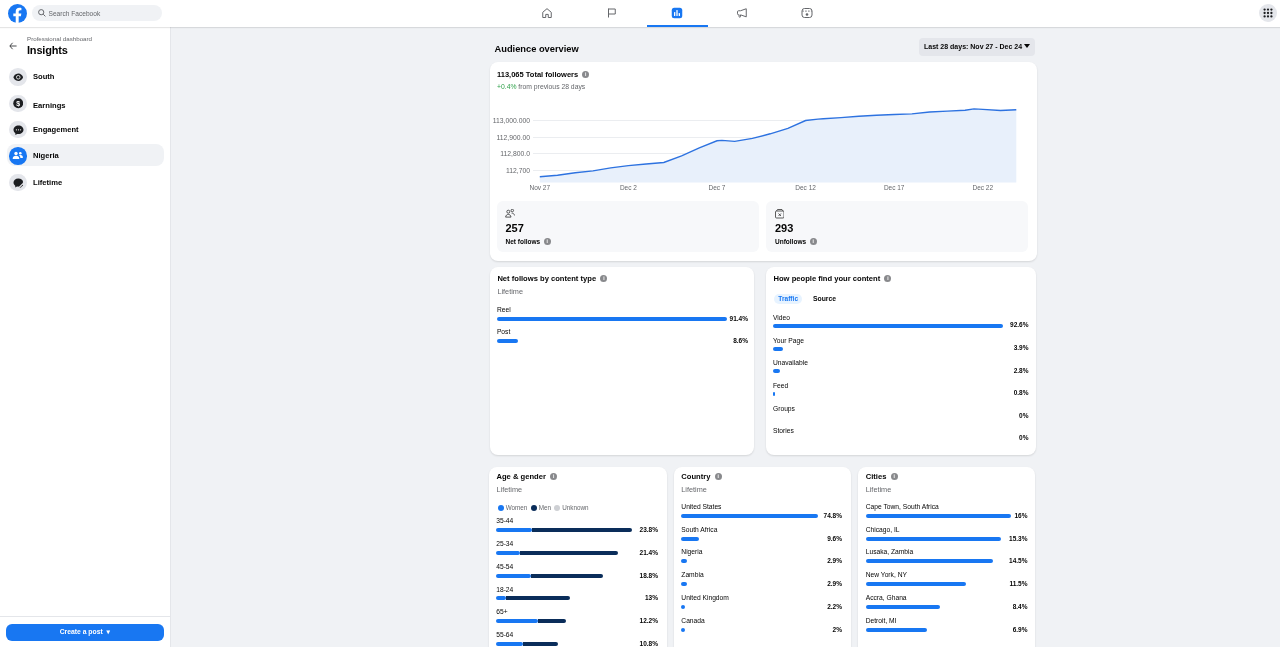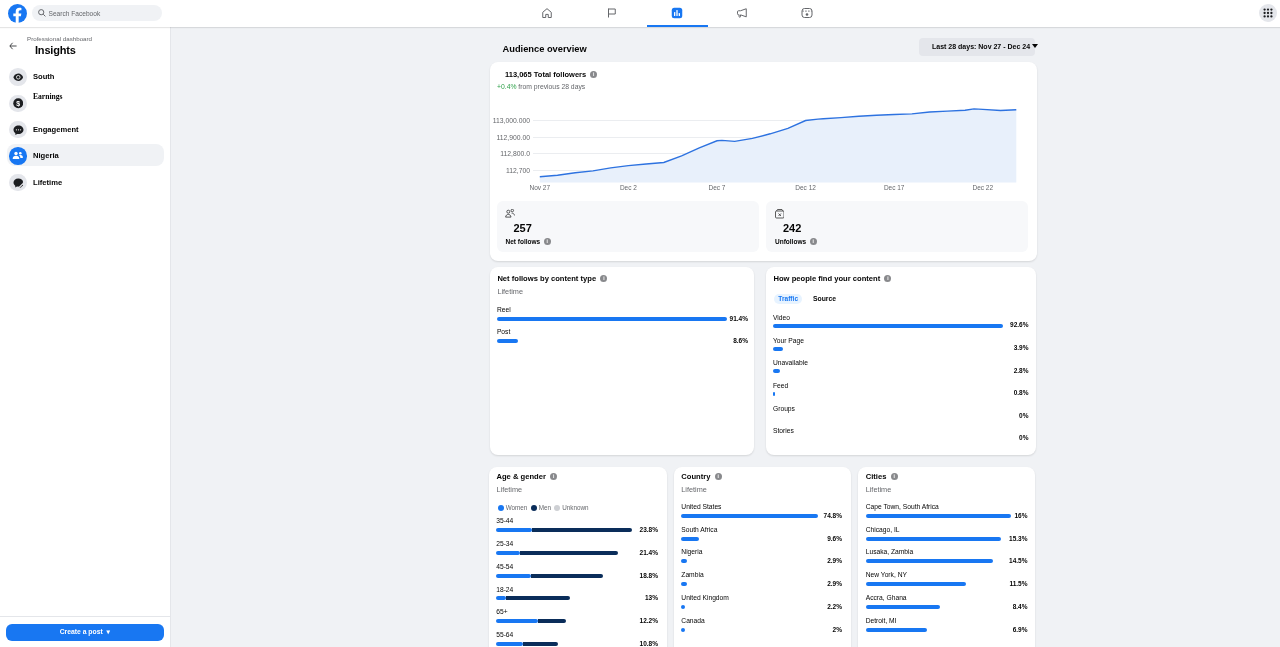--- a/index.html
+++ b/index.html
@@ -1,21 +1,21 @@
 <!DOCTYPE html>
 <html><head>
 <meta charset="utf-8">
 <style>
   * { margin:0; padding:0; box-sizing:border-box; }
   html,body { width:1280px; height:647px; overflow:hidden; }
   body { font-family:"Liberation Sans", sans-serif; color:#050505; }
   #app { position:relative; width:1280px; height:647px; background:#f0f2f5; overflow:hidden; }
   .abs { position:absolute; }
   .gray { color:#65676b; }
-  .bold { font-weight:700;margin-left:8px; }
+  .bold { font-weight:700; }
   .card { position:absolute; background:#fff; border-radius:8px; box-shadow:0 1px 2px rgba(0,0,0,.12); }
   .subcard { position:absolute; background:#f7f8fa; border-radius:6px; }
   .bar { position:absolute; height:4px; border-radius:2px; background:#1877f2; }
   .pct { position:absolute; font-size:6.5px; line-height:7px; font-weight:700; text-align:right; color:#050505; }
   .blab { position:absolute; font-size:6.7px; color:#050505; white-space:nowrap; }
   .ctitle { position:absolute; font-size:7.6px; font-weight:700; color:#050505; white-space:nowrap; }
   .lifetime { position:absolute; font-size:7.3px; color:#65676b; }
   .info { display:inline-block; width:7px; height:7px; border-radius:50%; background:#88898c; color:#fff; font-size:5px; line-height:7px; text-align:center; font-weight:700; vertical-align:1px; font-style:normal; }
   .navitem { position:absolute; font-size:7.6px; font-weight:600; color:#050505; }
 </style>
@@ -84,21 +84,21 @@
     <path d="M10.5 1C5 1 1.8 5.6 0.8 8.5c1 2.9 4.2 7.5 9.7 7.5s8.7-4.6 9.7-7.5C19.2 5.6 16 1 10.5 1z" fill="#1c1e21"></path>
     <circle cx="10.5" cy="8.5" r="3.6" fill="#1c1e21" stroke="#fff" stroke-width="1.6"></circle>
   </svg>
   <div class="navitem" style="left:33px;top:72px;">South</div>
 
   <div class="abs" style="left:9px;top:94.5px;width:17.5px;height:17.5px;border-radius:50%;background:#e4e6eb;"></div>
   <svg class="abs" style="left:12.5px;top:98px;" width="10.5" height="10.5" viewBox="0 0 21 21">
     <circle cx="10.5" cy="10.5" r="10" fill="#1c1e21"></circle>
     <text x="10.5" y="15.5" font-size="14" font-weight="bold" text-anchor="middle" fill="#fff" font-family="Liberation Sans">$</text>
   </svg>
-  <div class="navitem" style="left:33px;top:92px;font-family:Liberation Serif, serif;">Earnings</div>
+  <div class="navitem" style="left:33px;top:101px;">Earnings</div>
 
   <div class="abs" style="left:9px;top:120.5px;width:17.5px;height:17.5px;border-radius:50%;background:#e4e6eb;"></div>
   <svg class="abs" style="left:12.5px;top:124.5px;" width="11" height="10" viewBox="0 0 22 20">
     <path d="M11 1C5.2 1 1 4.9 1 9.7c0 2.8 1.4 5.1 3.7 6.7V20l3.6-2.1c.9.2 1.8.3 2.7.3 5.8 0 10-3.9 10-8.5S16.8 1 11 1z" fill="#1c1e21"></path>
     <circle cx="6.8" cy="9.7" r="1.2" fill="#fff"></circle>
       <circle cx="11" cy="9.7" r="1.2" fill="#fff"></circle>
       <circle cx="15.2" cy="9.7" r="1.2" fill="#fff"></circle>
   </svg>
   <div class="navitem" style="left:33px;top:124.5px;">Engagement</div>
 
@@ -158,21 +158,21 @@
     <circle cx="14.6" cy="3" r="2.5" fill="none" stroke="#3a3b3c" stroke-width="1.7"></circle>
     <path d="M13.2 8.3c3 -.3 5.3 1.5 5.8 4.6" fill="none" stroke="#3a3b3c" stroke-width="1.7"></path>
   </svg>
   <div class="abs bold" style="left:505.5px;top:221.5px;font-size:11px;">257</div>
   <div class="abs" style="left:505.5px;top:238px;font-size:6.5px;font-weight:600;">Net follows &nbsp;<span class="info">i</span></div>
   <svg class="abs" style="left:774.5px;top:209px;" width="9.5" height="9.5" viewBox="0 0 19 19">
     <rect x="1" y="4" width="17" height="14" rx="2" fill="none" stroke="#333" stroke-width="1.6"></rect>
     <path d="M3 4 5 1h9l2 3" fill="none" stroke="#333" stroke-width="1.6"></path>
     <path d="M7 9l5 5M12 9l-5 5" stroke="#333" stroke-width="1.6"></path>
   </svg>
-  <div class="abs bold" style="left:775px;top:221.5px;font-size:11px;">242</div>
+  <div class="abs bold" style="left:775px;top:221.5px;font-size:11px;">293</div>
   <div class="abs" style="left:775px;top:238px;font-size:6.5px;font-weight:600;">Unfollows &nbsp;<span class="info">i</span></div>
 
   <div class="card" style="left:489.9px;top:267.4px;width:264.4px;height:187.6px;">
     <div class="ctitle" style="left:7.5px;top:7px;">Net follows by content type &nbsp;<span class="info">i</span></div>
     <div class="lifetime" style="left:7.5px;top:20px;">Lifetime</div>
     <div class="blab" style="left:7px;top:38.4px;">Reel</div>
     <div class="bar" style="left:6.7px;top:49.5px;width:230px;"></div>
     <div class="pct" style="right:6.3px;top:47.2px;">91.4%</div>
     <div class="blab" style="left:7px;top:60.9px;">Post</div>
     <div class="bar" style="left:6.7px;top:71.6px;width:21.6px;"></div>

